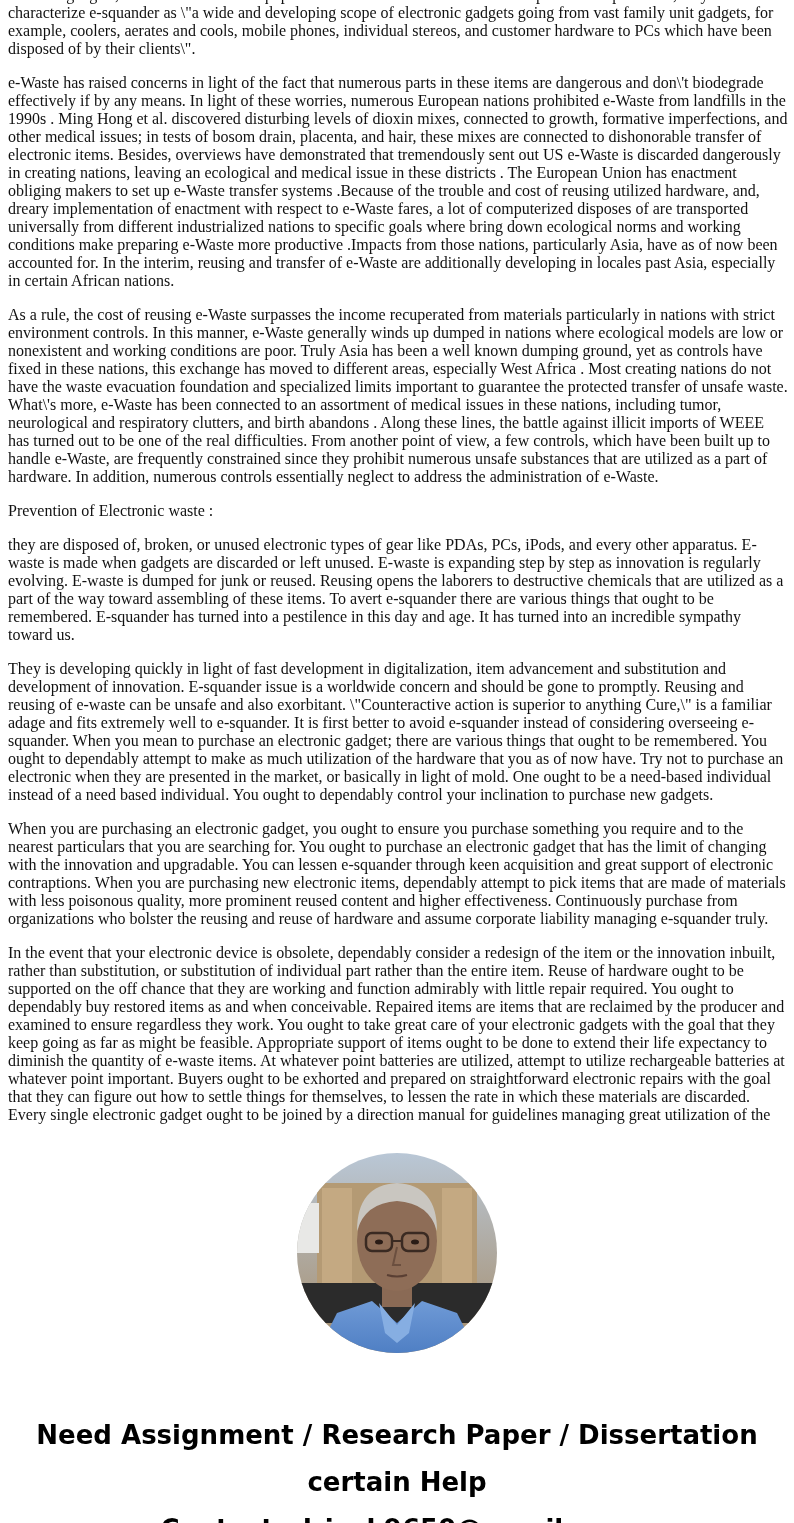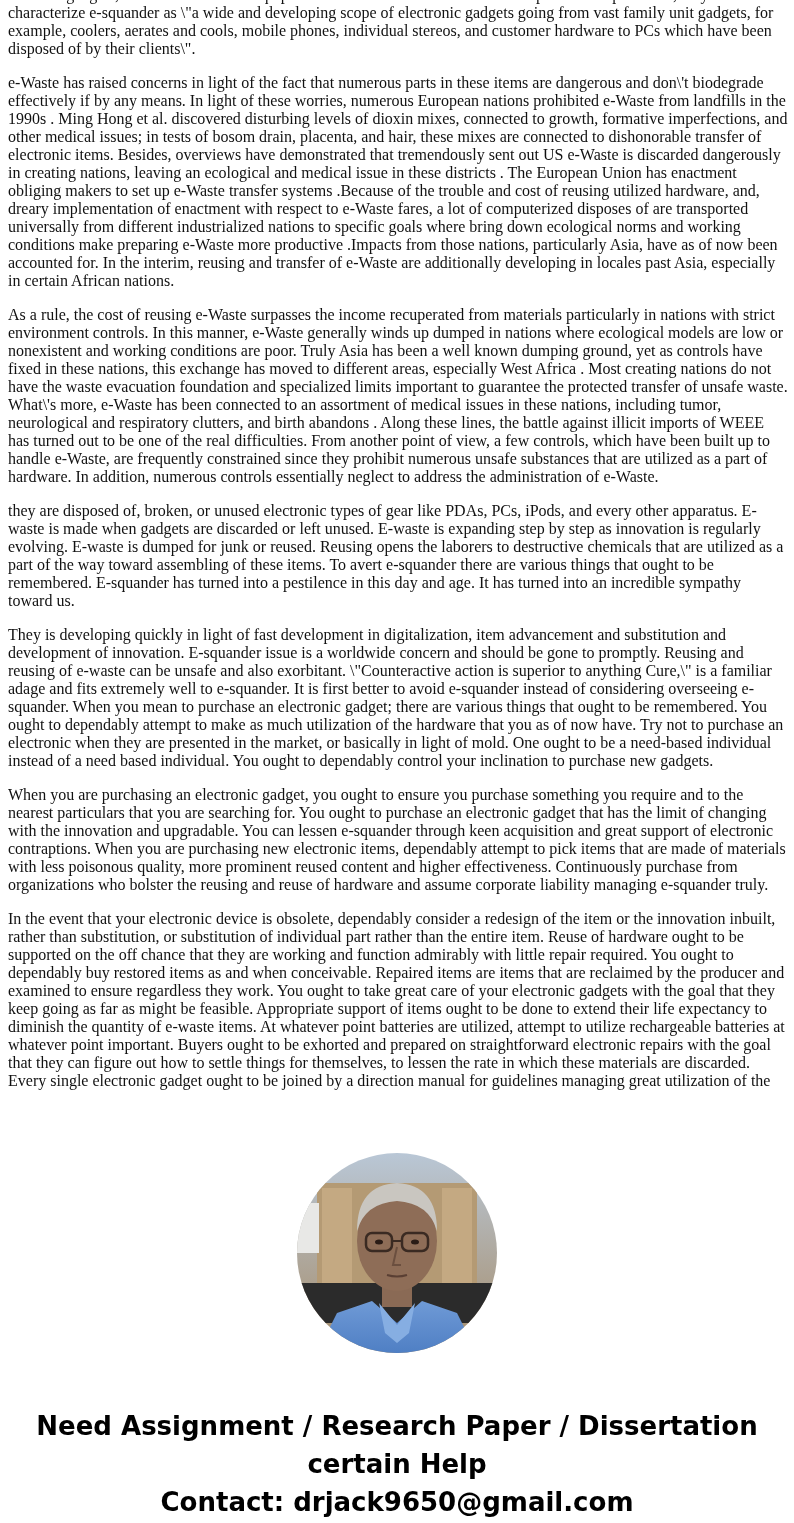--- a/index.html
+++ b/index.html
@@ -46,30 +46,31 @@
       left: 0;
       top: 1403px;
       width: 794px;
       text-align: center;
       font-family: "DejaVu Sans", "Liberation Sans", sans-serif;
       font-weight: bold;
       font-size: 26px;
       line-height: 30px;
       color: #000000;
     }
-    .cta div { margin: 8px; }
+    .cta div { margin: 17px; }
   </style>
 </head>
 <body>
 
 <div class="text-viewport">
   <div class="text-content">
     <p>business gadgets, and data innovation equipment that is toward the finish of its helpful life. In particular, they characterize e-squander as \"a wide and developing scope of electronic gadgets going from vast family unit gadgets, for example, coolers, aerates and cools, mobile phones, individual stereos, and customer hardware to PCs which have been disposed of by their clients\".</p>
     <p>e-Waste has raised concerns in light of the fact that numerous parts in these items are dangerous and don\'t biodegrade effectively if by any means. In light of these worries, numerous European nations prohibited e-Waste from landfills in the 1990s . Ming Hong et al. discovered disturbing levels of dioxin mixes, connected to growth, formative imperfections, and other medical issues; in tests of bosom drain, placenta, and hair, these mixes are connected to dishonorable transfer of electronic items. Besides, overviews have demonstrated that tremendously sent out US e-Waste is discarded dangerously in creating nations, leaving an ecological and medical issue in these districts . The European Union has enactment obliging makers to set up e-Waste transfer systems .Because of the trouble and cost of reusing utilized hardware, and, dreary implementation of enactment with respect to e-Waste fares, a lot of computerized disposes of are transported universally from different industrialized nations to specific goals where bring down ecological norms and working conditions make preparing e-Waste more productive .Impacts from those nations, particularly Asia, have as of now been accounted for. In the interim, reusing and transfer of e-Waste are additionally developing in locales past Asia, especially in certain African nations.</p>
     <p>As a rule, the cost of reusing e-Waste surpasses the income recuperated from materials particularly in nations with strict environment controls. In this manner, e-Waste generally winds up dumped in nations where ecological models are low or nonexistent and working conditions are poor. Truly Asia has been a well known dumping ground, yet as controls have fixed in these nations, this exchange has moved to different areas, especially West Africa . Most creating nations do not have the waste evacuation foundation and specialized limits important to guarantee the protected transfer of unsafe waste. What\'s more, e-Waste has been connected to an assortment of medical issues in these nations, including tumor, neurological and respiratory clutters, and birth abandons . Along these lines, the battle against illicit imports of WEEE has turned out to be one of the real difficulties. From another point of view, a few controls, which have been built up to handle e-Waste, are frequently constrained since they prohibit numerous unsafe substances that are utilized as a part of hardware. In addition, numerous controls essentially neglect to address the administration of e-Waste.</p>
+    <p>Prevention of Electronic waste :</p>
     <p>they are disposed of, broken, or unused electronic types of gear like PDAs, PCs, iPods, and every other apparatus. E-waste is made when gadgets are discarded or left unused. E-waste is expanding step by step as innovation is regularly evolving. E-waste is dumped for junk or reused. Reusing opens the laborers to destructive chemicals that are utilized as a part of the way toward assembling of these items. To avert e-squander there are various things that ought to be remembered. E-squander has turned into a pestilence in this day and age. It has turned into an incredible sympathy toward us.</p>
     <p>They is developing quickly in light of fast development in digitalization, item advancement and substitution and development of innovation. E-squander issue is a worldwide concern and should be gone to promptly. Reusing and reusing of e-waste can be unsafe and also exorbitant. \"Counteractive action is superior to anything Cure,\" is a familiar adage and fits extremely well to e-squander. It is first better to avoid e-squander instead of considering overseeing e-squander. When you mean to purchase an electronic gadget; there are various things that ought to be remembered. You ought to dependably attempt to make as much utilization of the hardware that you as of now have. Try not to purchase an electronic when they are presented in the market, or basically in light of mold. One ought to be a need-based individual instead of a need based individual. You ought to dependably control your inclination to purchase new gadgets.</p>
     <p>When you are purchasing an electronic gadget, you ought to ensure you purchase something you require and to the nearest particulars that you are searching for. You ought to purchase an electronic gadget that has the limit of changing with the innovation and upgradable. You can lessen e-squander through keen acquisition and great support of electronic contraptions. When you are purchasing new electronic items, dependably attempt to pick items that are made of materials with less poisonous quality, more prominent reused content and higher effectiveness. Continuously purchase from organizations who bolster the reusing and reuse of hardware and assume corporate liability managing e-squander truly.</p>
     <p>In the event that your electronic device is obsolete, dependably consider a redesign of the item or the innovation inbuilt, rather than substitution, or substitution of individual part rather than the entire item. Reuse of hardware ought to be supported on the off chance that they are working and function admirably with little repair required. You ought to dependably buy restored items as and when conceivable. Repaired items are items that are reclaimed by the producer and examined to ensure regardless they work. You ought to take great care of your electronic gadgets with the goal that they keep going as far as might be feasible. Appropriate support of items ought to be done to extend their life expectancy to diminish the quantity of e-waste items. At whatever point batteries are utilized, attempt to utilize rechargeable batteries at whatever point important. Buyers ought to be exhorted and prepared on straightforward electronic repairs with the goal that they can figure out how to settle things for themselves, to lessen the rate in which these materials are discarded. Every single electronic gadget ought to be joined by a direction manual for guidelines managing great utilization of the</p>
   </div>
 </div>
 
 <div class="avatar-wrap" aria-label="author-photo">
   <svg width="200" height="200" viewBox="0 0 200 200">
     <defs>

